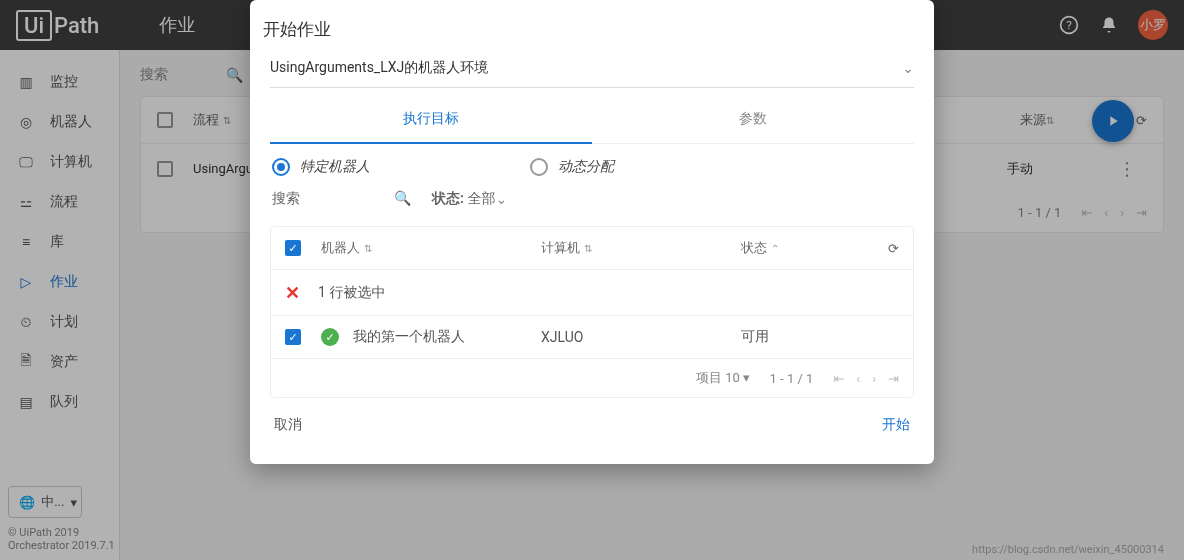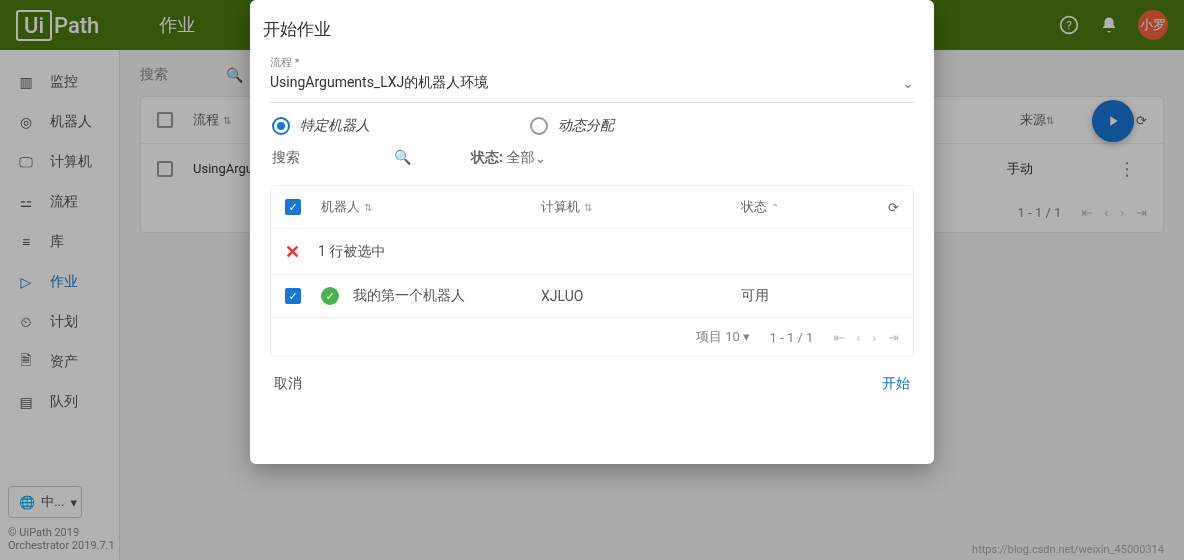--- a/index.html
+++ b/index.html
@@ -1,18 +1,18 @@
 <!DOCTYPE html>
 <html><head>
 <meta charset="utf-8">
 <style>
 * { box-sizing: border-box; margin: 0; padding: 0; font-family: -apple-system, BlinkMacSystemFont, "Segoe UI", Roboto, sans-serif; }
 body { background: #f5f5f5; overflow: hidden; width: 1184px; height: 560px; position: relative; }
 
-.header { background: #4d7c0f; height: 50px; display: flex; align-items: center; padding: 0 16px; color: #fff; }
+.header { background: #404040; height: 50px; display: flex; align-items: center; padding: 0 16px; color: #fff; }
 .logo { font-size: 22px; font-weight: 500; display: flex; align-items: center; gap: 2px; }
 .logo-box { border: 2px solid #fff; padding: 1px 6px; border-radius: 3px; }
 .header-title { margin-left: 60px; font-size: 18px; }
 .header-right { margin-left: auto; display: flex; align-items: center; gap: 18px; }
 .header-icon { width: 22px; height: 22px; display: flex; align-items: center; justify-content: center; cursor: pointer; }
 .avatar { width: 30px; height: 30px; border-radius: 50%; background: #f56342; display: flex; align-items: center; justify-content: center; font-size: 13px; color: #fff; }
 
 .layout { display: flex; height: 510px; }
 .sidebar { width: 120px; background: #fff; border-right: 1px solid #e0e0e0; padding-top: 12px; }
 .side-item { display: flex; align-items: center; padding: 10px 16px; gap: 14px; color: #555; font-size: 14px; cursor: pointer; }
@@ -51,21 +51,21 @@
 .tabs { display: flex; margin-top: 8px; }
 .tab { flex: 1; text-align: center; padding: 14px 0; font-size: 14px; color: #888; cursor: pointer; border-bottom: 1px solid #eee; }
 .tab.active { color: #1976d2; border-bottom: 2px solid #1976d2; }
 .radio-row { display: flex; gap: 160px; padding: 14px 2px; align-items: center; font-size: 14px; color: #444; }
 .radio { width: 18px; height: 18px; border: 2px solid #999; border-radius: 50%; display: flex; align-items: center; justify-content: center; margin-right: 10px; }
 .radio.checked { border-color: #1976d2; }
 .radio.checked::after { content: ''; width: 8px; height: 8px; background: #1976d2; border-radius: 50%; }
 .radio-label { display: flex; align-items: center; font-style: italic; }
 .search-filter { display: flex; align-items: center; gap: 20px; padding: 0 2px 10px; font-size: 14px; color: #666; }
 .search-filter .schbox { flex: 0 0 140px; display: flex; justify-content: space-between; }
-.filter-status { display: flex; align-items: center; gap: 0; margin-left: 39px; }
+.filter-status { display: flex; align-items: center; gap: 0; }
 
 .subtable { border: 1px solid #eee; border-radius: 4px; margin-top: 8px; }
 .subhead { display: flex; align-items: center; padding: 12px 14px; font-size: 13px; color: #666; }
 .cb-filled { width: 16px; height: 16px; background: #1976d2; border-radius: 2px; margin-right: 20px; display: flex; align-items: center; justify-content: center; color: #fff; font-size: 11px; }
 .sub-col-robot { width: 220px; display: flex; align-items: center; gap: 4px; }
 .sub-col-pc { width: 200px; display: flex; align-items: center; gap: 4px; }
 .sub-col-state { width: 80px; display: flex; align-items: center; gap: 4px; }
 .sub-refresh { margin-left: auto; color: #666; }
 .selection-row { display: flex; align-items: center; padding: 12px 14px; border-top: 1px solid #eee; font-size: 14px; color: #555; }
 .close-x { color: #e53935; font-size: 18px; margin-right: 18px; font-weight: bold; }
@@ -189,25 +189,28 @@
     </div>
   <div>© UiPath 2019</div>
   <div>Orchestrator 2019.7.1</div>
 </div>
 <div class="watermark">https://blog.csdn.net/weixin_45000314</div>
 
 <div class="overlay">
   <div class="dialog">
     <div class="dialog-title">开始作业</div>
     <div class="dialog-body">
-      <div class="field-label">流程 *</div>
       <div class="field-value">
           <span>UsingArguments_LXJ的机器人环境</span>
           <span class="chev">⌄</span>
         </div>
+      <div class="tabs">
+        <div class="tab active">执行目标</div>
+        <div class="tab">参数</div>
+      </div>
       <div class="radio-row">
         <span class="radio-label">
             <span class="radio checked"></span>
             <span>特定机器人</span>
           </span>
         <span class="radio-label">
             <span class="radio"></span>
             <span>动态分配</span>
           </span>
       </div>

